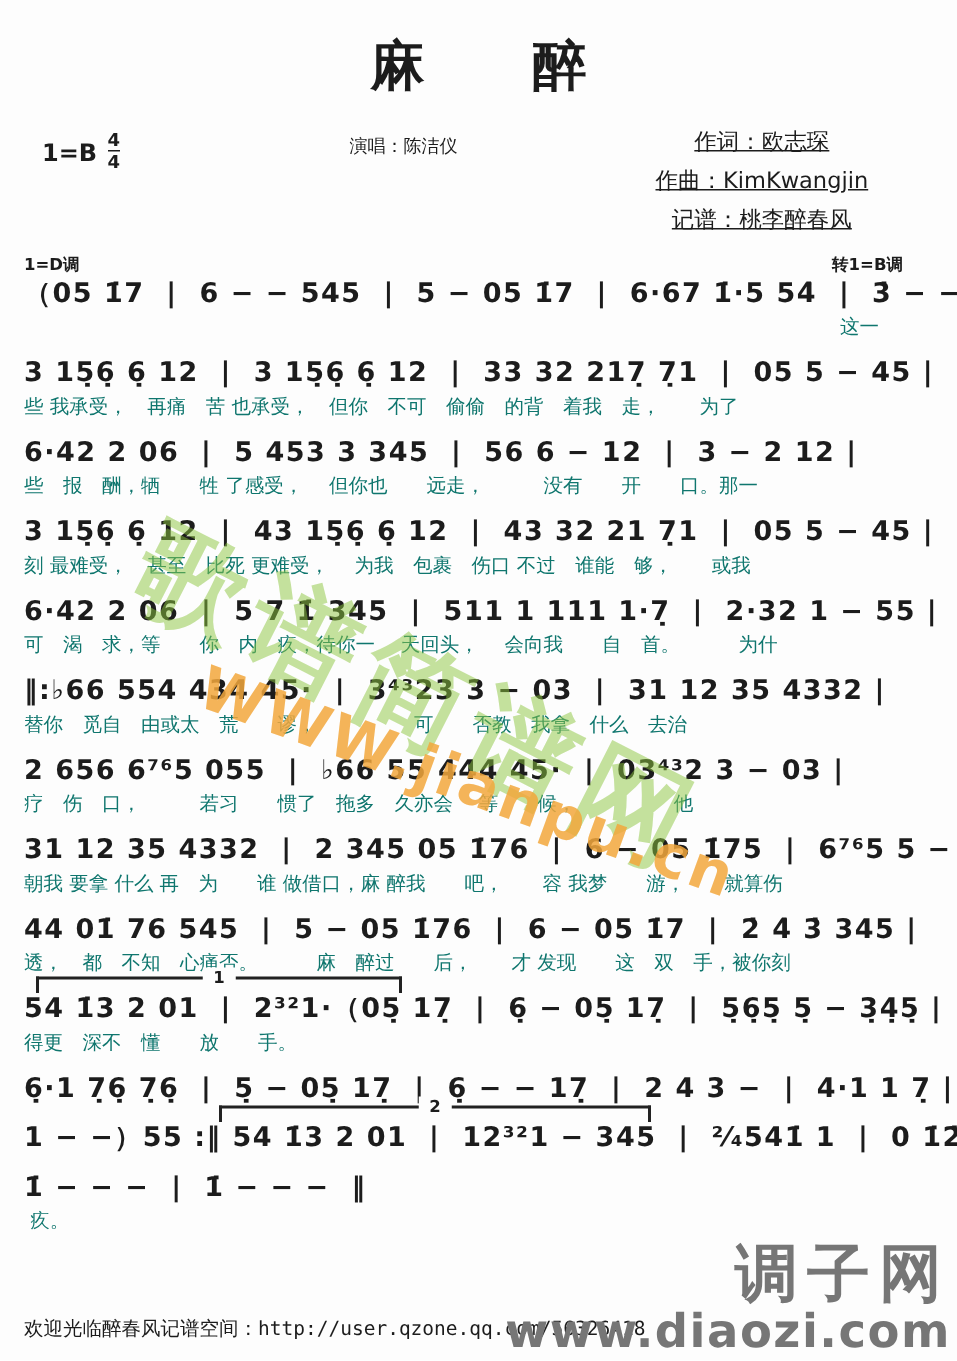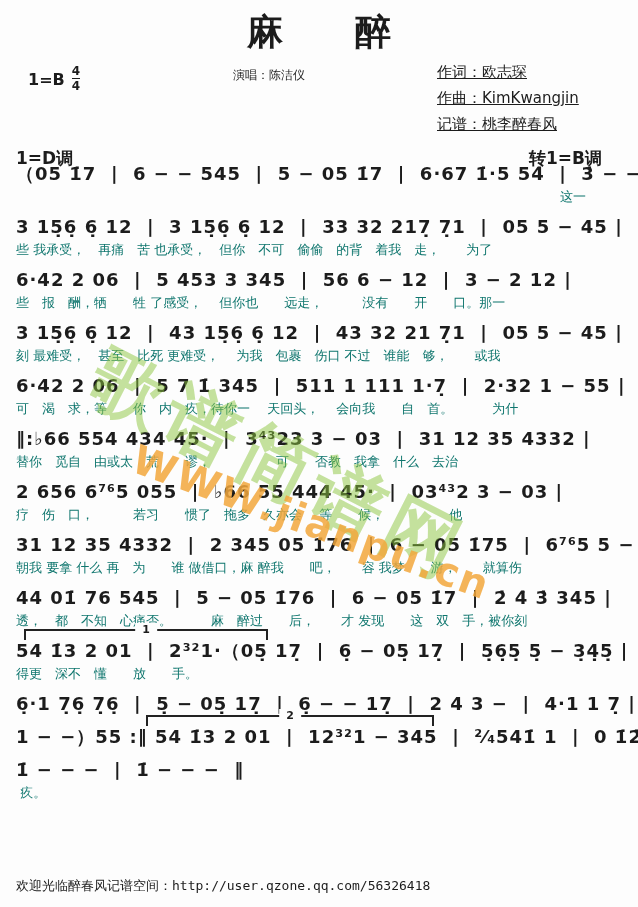--- a/index.html
+++ b/index.html
@@ -2,32 +2,32 @@
 <html><head>
 <meta charset="utf-8">
 <style>
   html,body{margin:0;padding:0;background:#ffffff;}
   .page{
     position:relative;width:638px;height:907px;background:#fdfdfd;overflow:hidden;
     font-family:"DejaVu Sans",sans-serif;color:#1c1c1c;
   }
   
   .title{
-    margin:0;padding-top:8px;text-align:center;
+    margin:12px;padding-top:8px;text-align:center;
     font-size:36px;font-weight:bold;letter-spacing:72px;padding-left:72px;
   }
-  .meta{position:relative;height:80px;margin-top:2px;}
+  .meta{position:relative;height:80px;margin-top:2px;text-align:center;}
   .key-time{position:absolute;left:28px;top:6px;font-size:16px;display:flex;align-items:center;gap:7px;font-weight:bold;}
   .frac{display:inline-flex;flex-direction:column;align-items:center;font-size:12px;line-height:1.1;font-weight:bold;}
   .frac .den{border-top:1.5px solid #1c1c1c;padding-top:1px;}
   .singer{position:absolute;left:233px;top:8px;font-size:12px;}
   .credits{position:absolute;left:437px;top:0px;font-size:15px;line-height:26px;text-decoration:underline;}
   
   .score{position:relative;margin-top:22px;padding:0 6px;}
-  .score-label{position:absolute;font-size:17px;font-weight:bold;}
+  .score-label{position:absolute;font-size:11px;font-weight:bold;}
   .score-label.left{left:16px;top:-14px;}
   .score-label.right{right:36px;top:-14px;margin-left:17px;}
   .system{position:relative;padding:0 10px;margin-bottom:8px;}
   .music{font-weight:bold;font-size:18px;line-height:25px;white-space:pre;letter-spacing:1px;}
   .lyrics{font-size:13px;line-height:19px;white-space:pre;margin-top:1px;color:#0f766e;}
   .lyrics.right{text-align:right;padding-right:36px;}
   .volta{position:absolute;top:-9px;height:9px;border-top:2px solid #222;border-left:2px solid #222;border-right:2px solid #222;}
   .volta span{position:absolute;left:50%;top:-8px;transform:translateX(-50%);background:#fdfdfd;padding:0 7px;font-size:11px;font-weight:bold;}
   .system-9 .volta{left:18px;width:240px;}
   .system-11 .volta{left:140px;width:284px;}
@@ -128,18 +128,22 @@
       </div>
       <div class="system system-12">
         <div class="music">1̇ − − −  |  1̇ − − −  ‖</div>
         <div class="lyrics"> 疚。</div>
       </div>
     </main>
 
   <div class="wm-center-text" style="color: rgba(140, 198, 62, 0.5);">歌谱简谱网</div>
   <div class="wm-center-url" style="color: rgba(242, 167, 60, 0.85);">WWW.jianpu.cn</div>
 
+  <div class="wm-corner" style="color: rgb(118, 118, 118);">
+    <div class="site">调子网</div>
+    <div class="url">www.diaozi.com</div>
+  </div>
 
   <div class="footer">
     <span>欢迎光临醉春风记谱空间：</span><span class="url">http://user.qzone.qq.com/56326418</span>
   </div>
 
 </div>
 
 </body></html>

